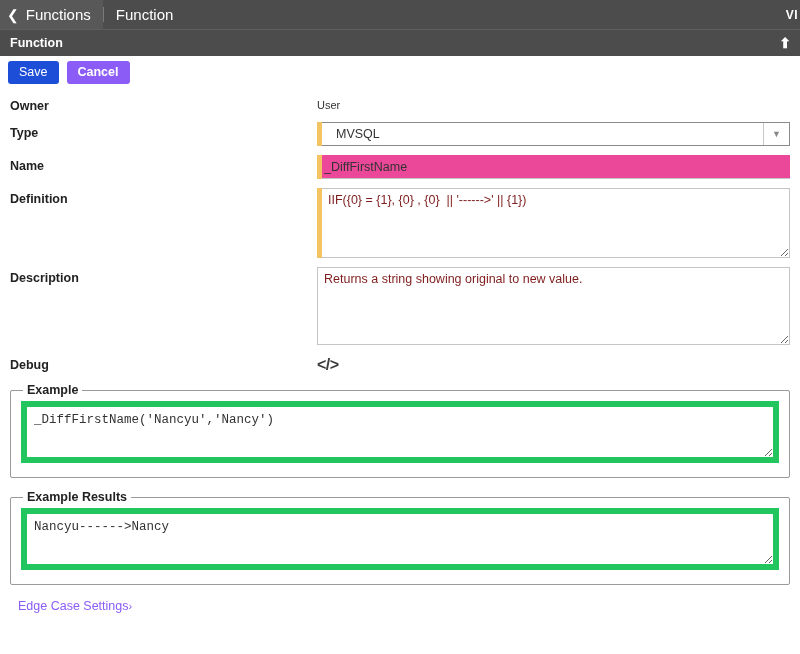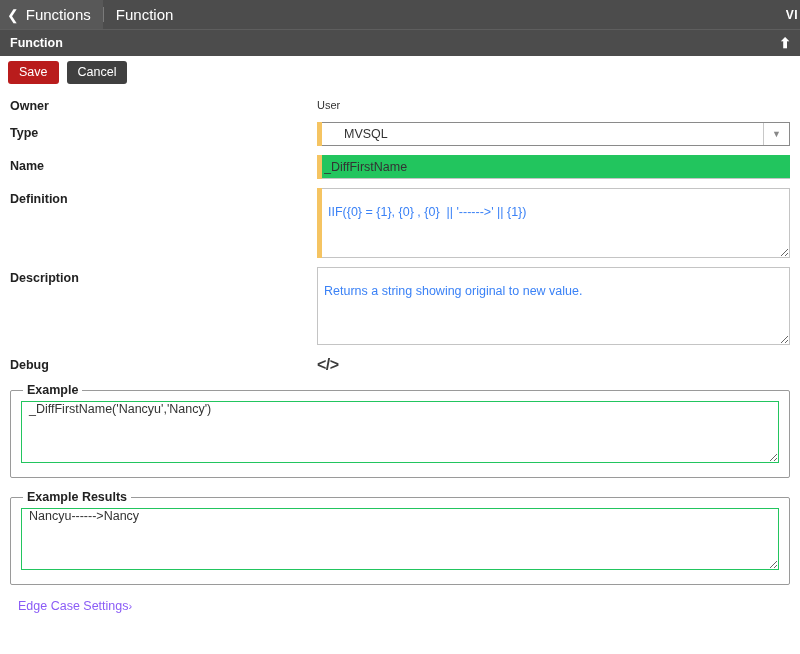--- a/index.html
+++ b/index.html
@@ -90,22 +90,22 @@
   .btn {
     border: none;
     border-radius: 3px;
     color: #ffffff;
     font-family: "Liberation Sans", sans-serif;
     font-size: 12.5px;
     padding: 5px 11px;
     cursor: pointer;
     line-height: 1.1;
   }
-  .btn-save   { background: #b91c1c; }
-  .btn-cancel { background: #404040; }
+  .btn-save   { background: #1d4ed8; }
+  .btn-cancel { background: #8b5cf6; font-weight: bold; }
 
   
   .form {
     padding: 6px 10px 0 10px;
   }
   .row {
     display: flex;
     align-items: flex-start;
     margin-bottom: 9px;
     gap: 42px;
@@ -136,42 +136,42 @@
   .sel {
     flex: 1;
     height: 24px;
     border: 1px solid #8a8a8a;
     border-left: none;
     background: #ffffff;
     display: flex;
     align-items: center;
     font-size: 12.5px;
     color: #333333;
-    padding-left: 22px;
+    padding-left: 14px;
     cursor: pointer;
     position: relative;
   }
   .sel .caret {
     margin-left: auto;
     width: 26px;
     height: 100%;
     border-left: 1px solid #c8c8c8;
     display: flex;
     align-items: center;
     justify-content: center;
     color: #888888;
     font-size: 9px;
   }
 
   .txt-underline {
     flex: 1;
     height: 24px;
     border: none;
     border-bottom: 1px solid #c4c4c4;
-    background: #22c55e;
+    background: #ec4899;
     font-family: "Liberation Sans", sans-serif;
     font-size: 12.5px;
     color: #333333;
     outline: none;
   }
   .txt-small {
     width: 44px;
     flex: 0 0 44px;
     height: 24px;
     border: 1px solid #c4c4c4;
@@ -183,22 +183,22 @@
     padding-left: 6px;
     outline: none;
   }
 
   .ta {
     flex: 1;
     border: 1px solid #c4c4c4;
     background: #ffffff;
     font-family: "Liberation Sans", sans-serif;
     font-size: 12.5px;
-    color: #3b82f6;
-    padding: 15px 6px;
+    color: #7f1d1d;
+    padding: 3px 6px;
     outline: none;
     resize: both;
     overflow: auto;
     line-height: 1.35;
   }
   .ta-def   { height: 70px; border-left: none; }
   .ta-descr { height: 78px; }
 
   .debug-icon {
     font-size: 16px;
@@ -219,26 +219,26 @@
   fieldset.box legend {
     font-size: 12.5px;
     font-weight: bold;
     color: #222222;
     padding: 0 4px;
     margin-left: 2px;
   }
   .box-ta {
     width: 100%;
     height: 62px;
-    border: 1px solid #22c55e;
-    background: #ffffff;
-    font-family: Liberation Sans, sans-serif;
-    font-size: 12.5px;
-    color: #333333;
-    padding: 0 7px;
+    border: 6px solid #22c55e;
+    background: #ffffff;
+    font-family: Liberation Mono, monospace;
+    font-size: 12.5px;
+    color: #333333;
+    padding: 6px 7px;
     outline: none;
     resize: both;
     overflow: auto;
   }
 
   .footer-link {
     padding: 2px 8px 0 18px;
     font-size: 12.5px;
     color: #8b5cf6;
     cursor: pointer;

